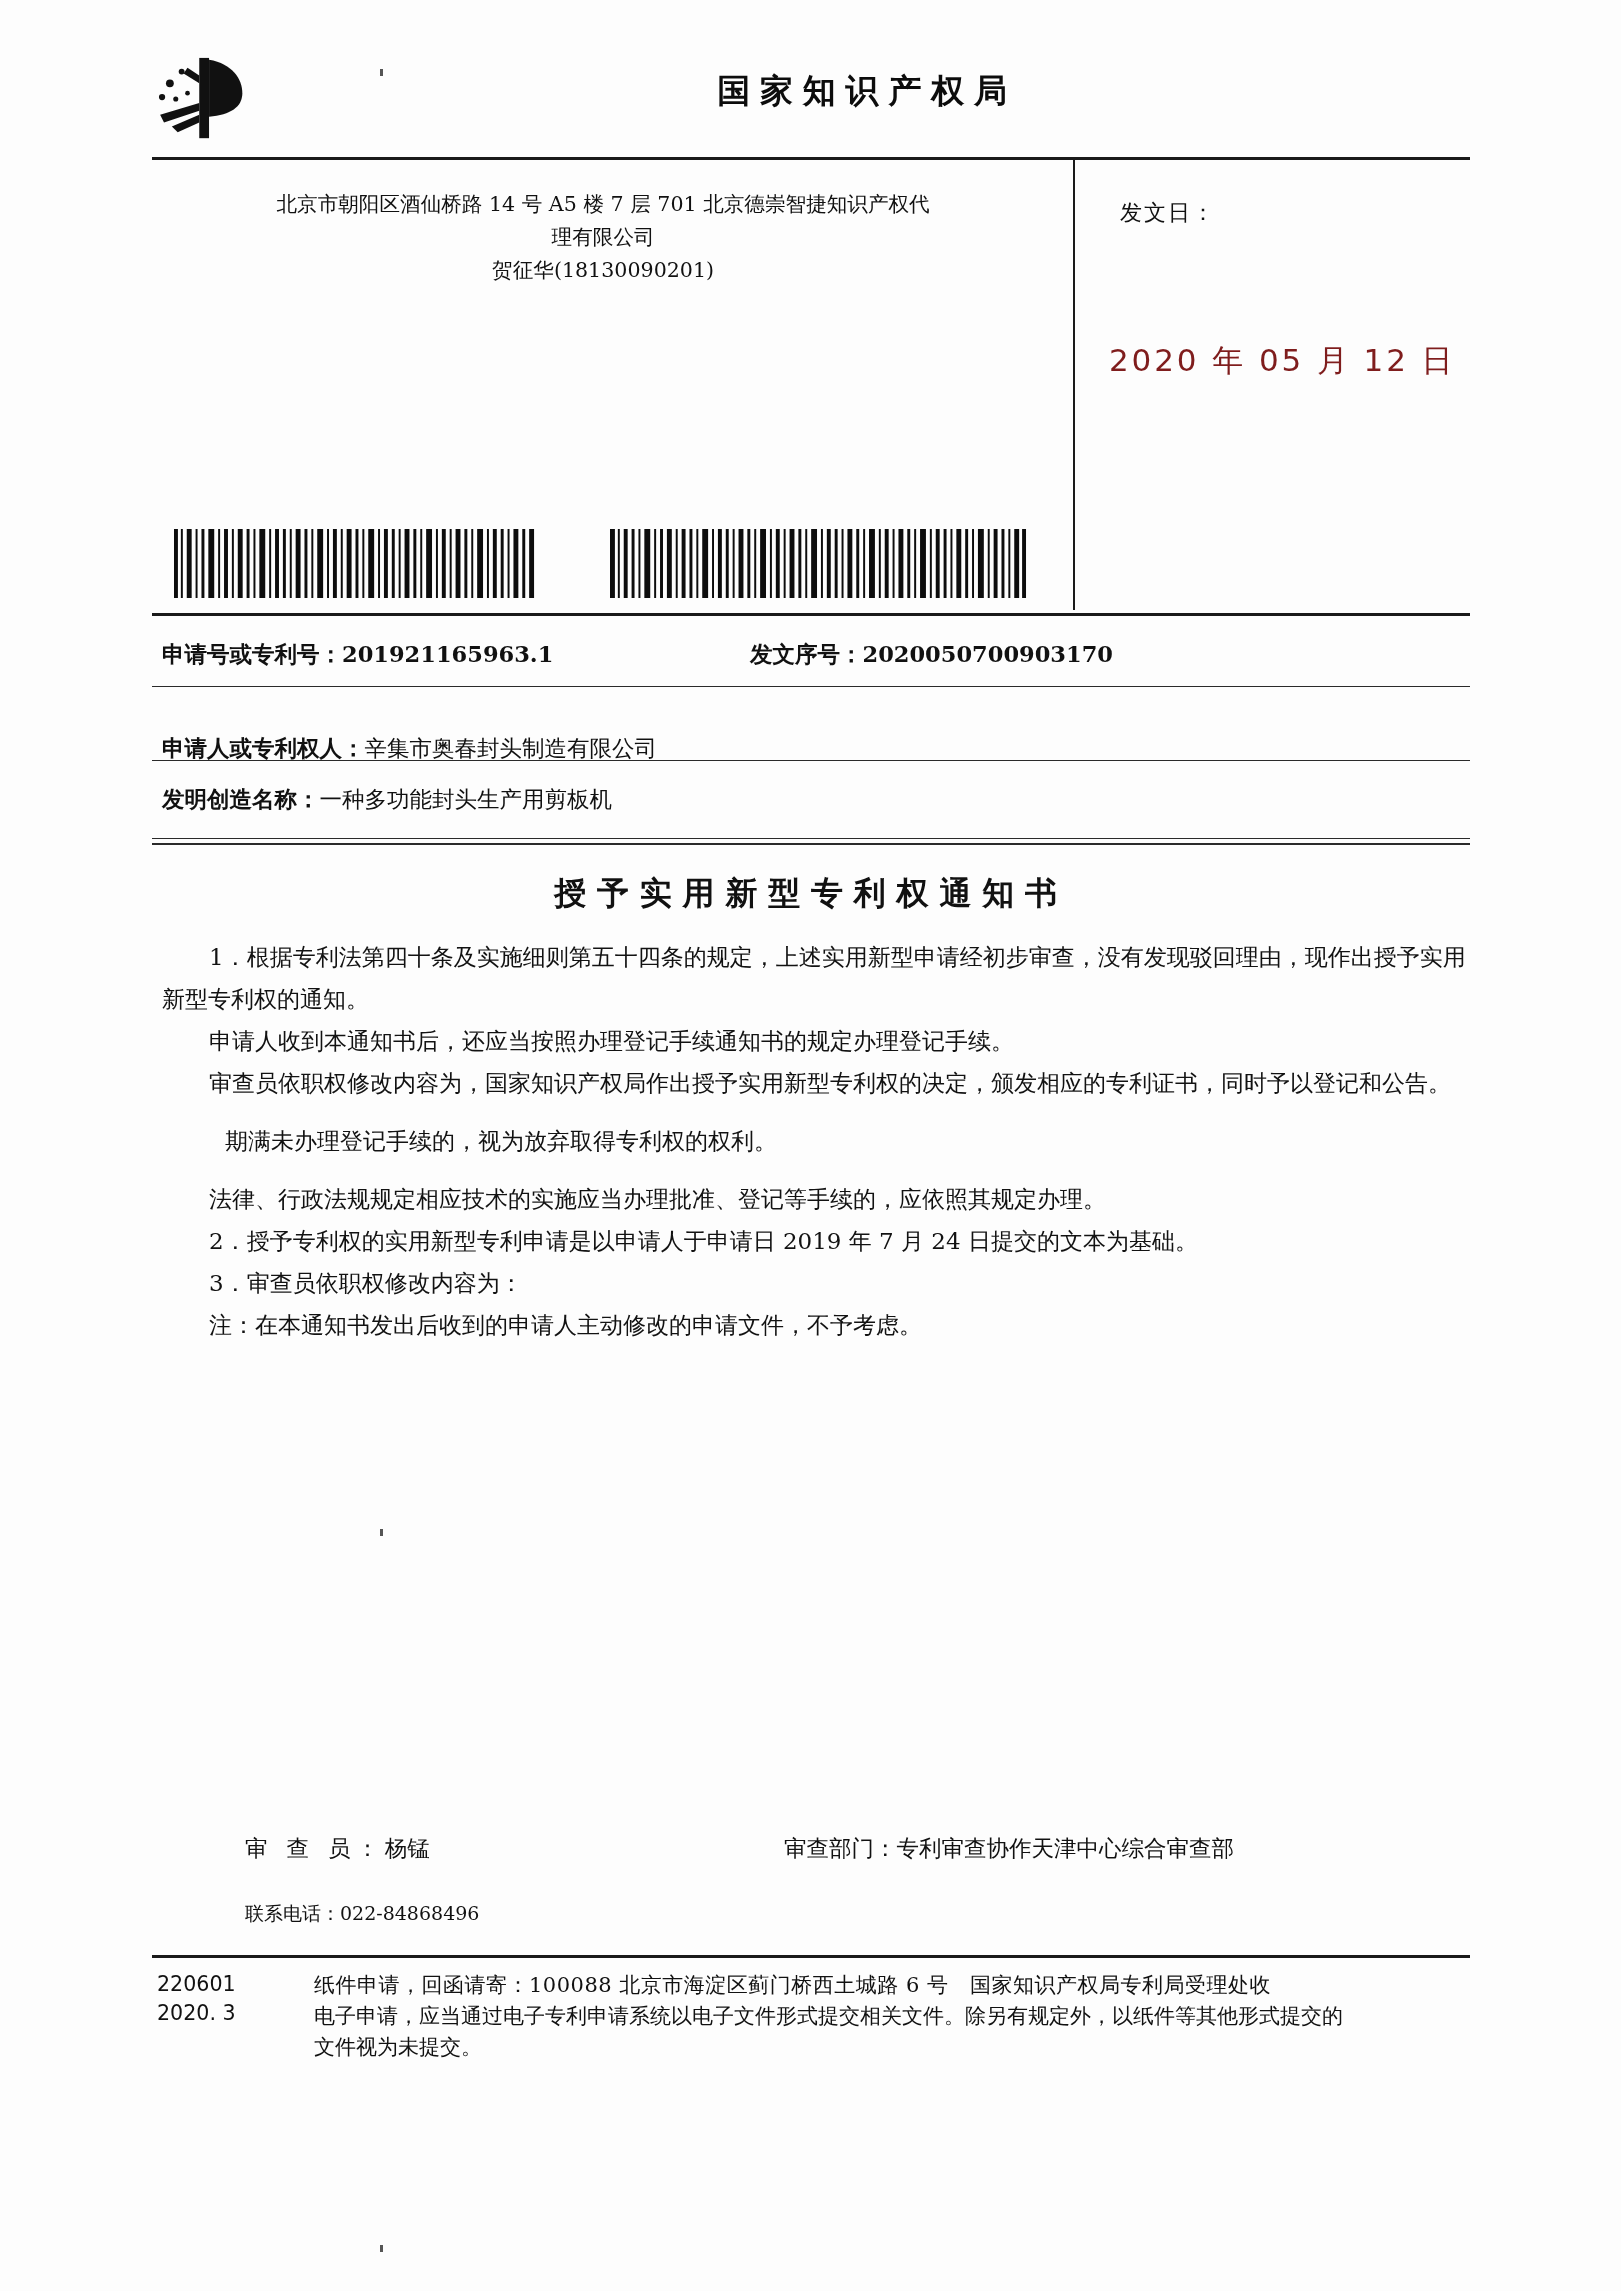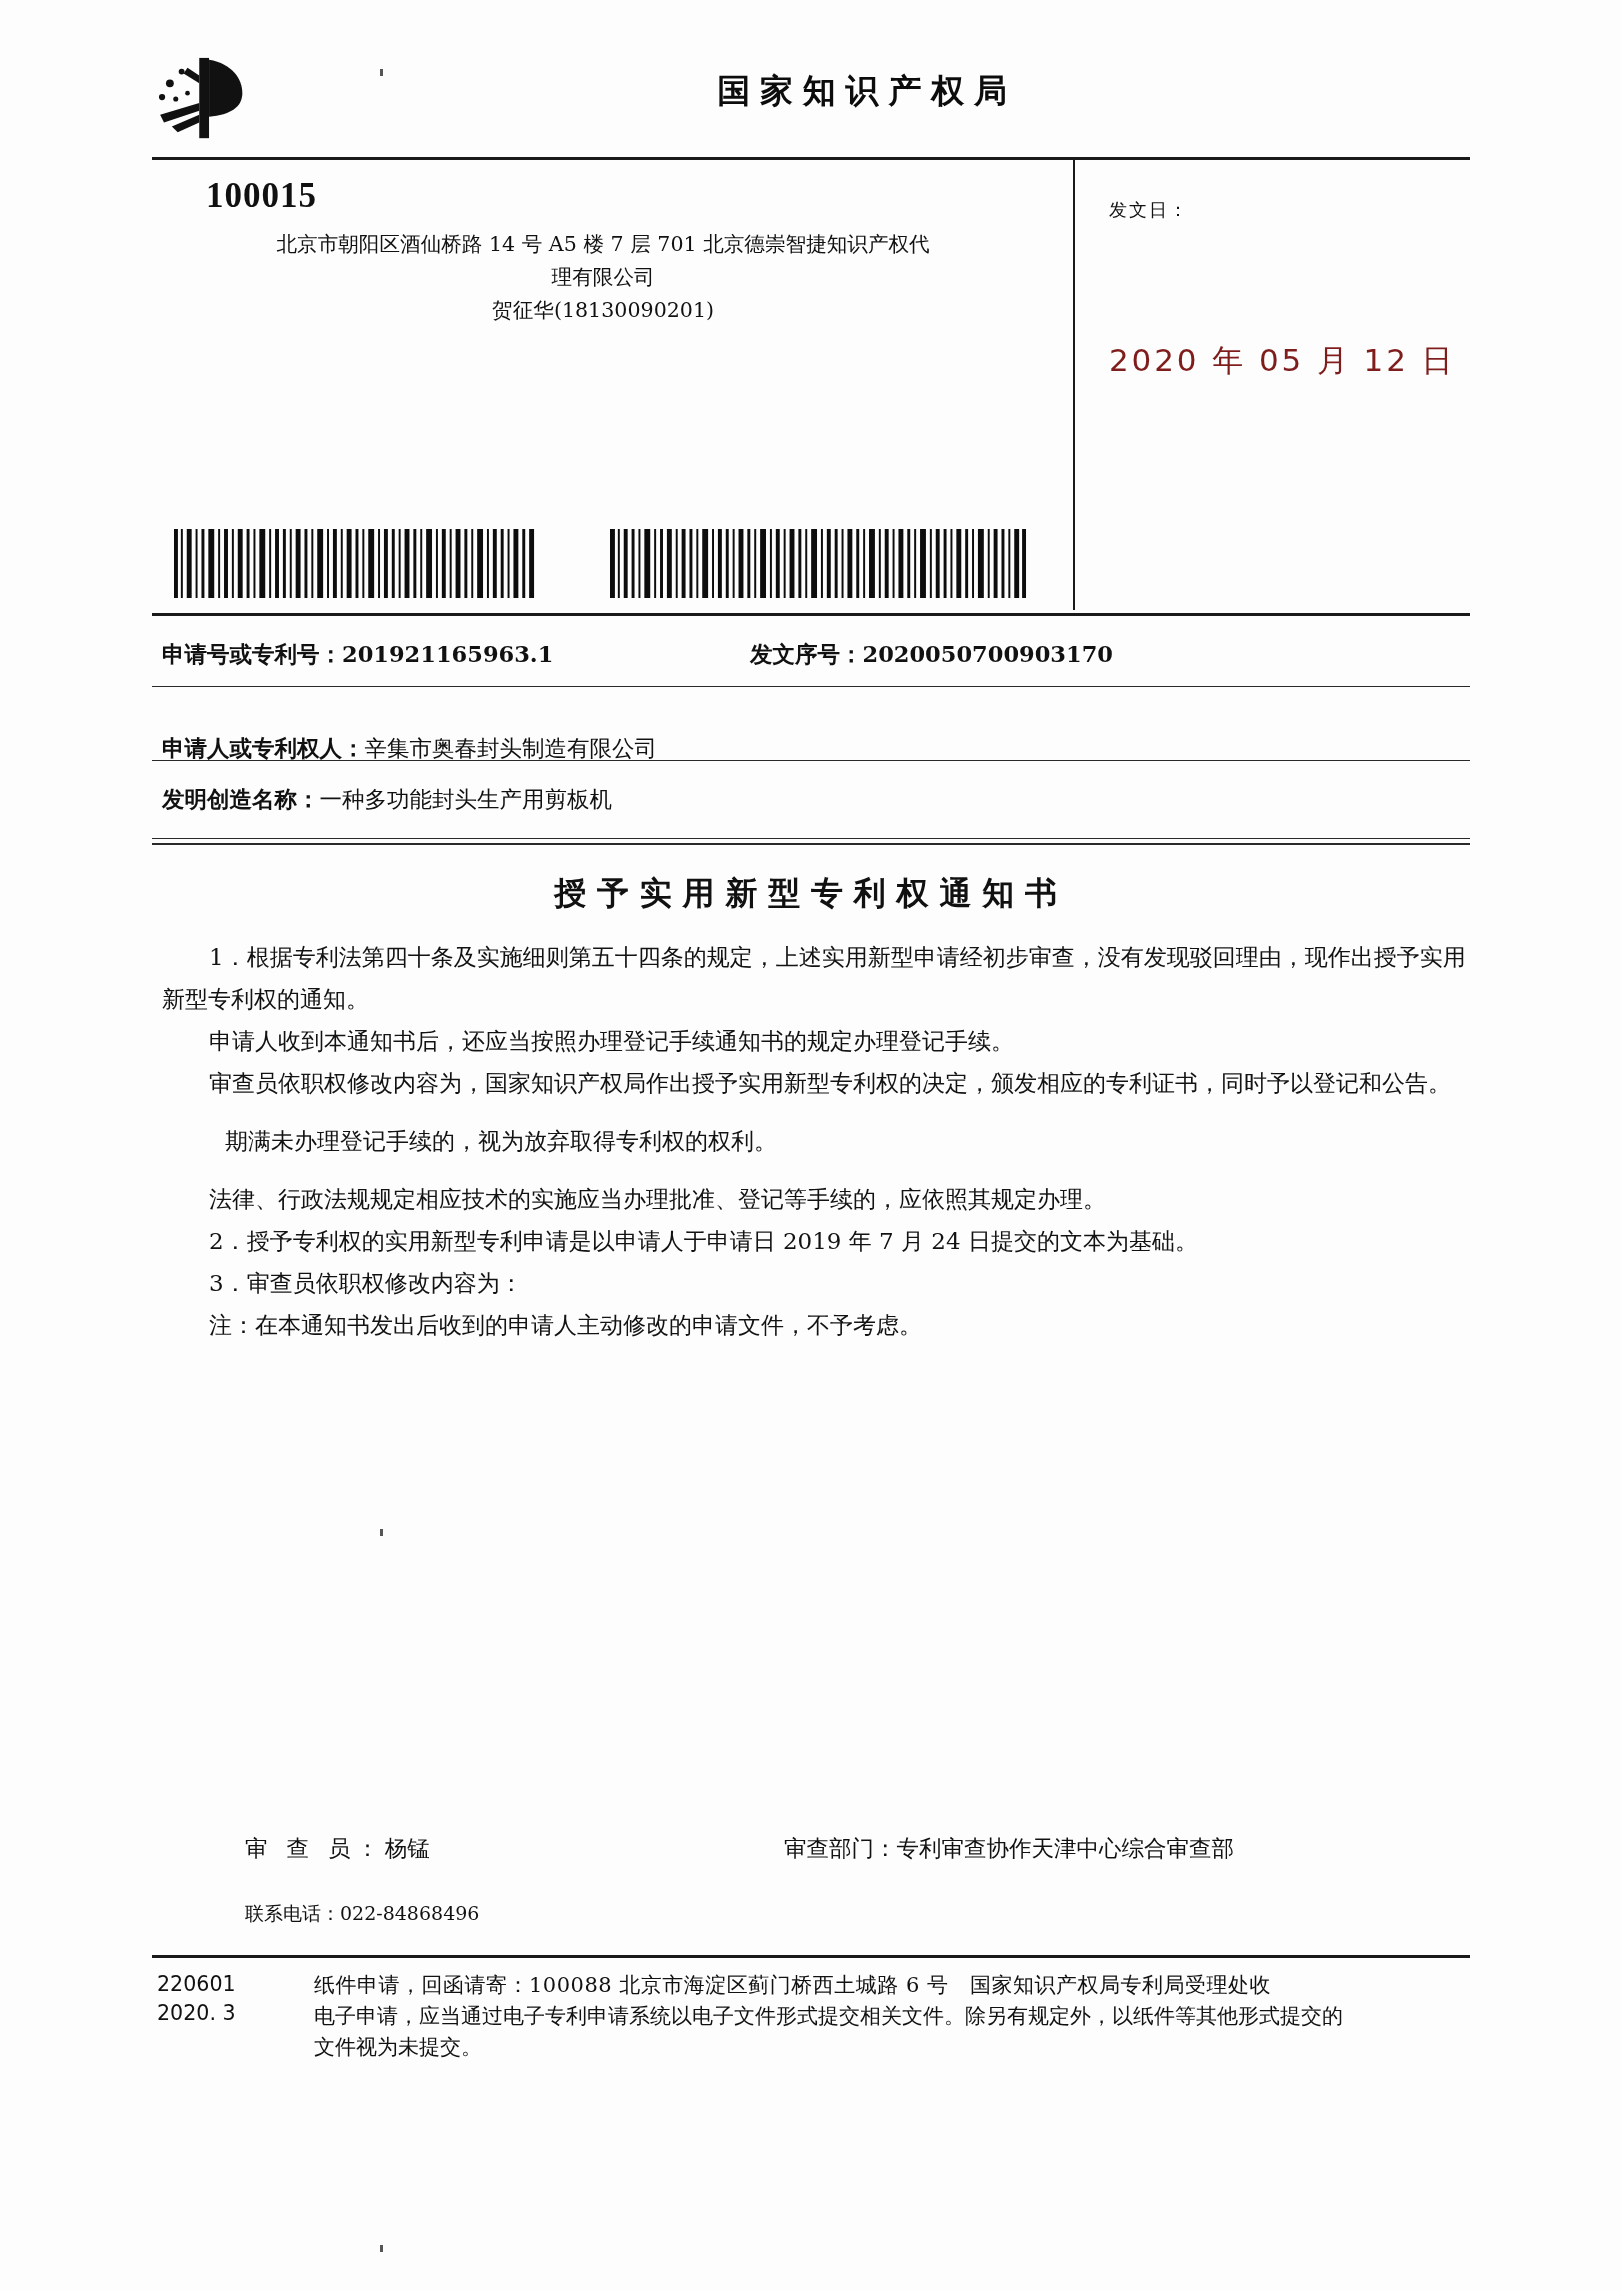--- a/index.html
+++ b/index.html
@@ -90,23 +90,23 @@
   .datebox {
     position: absolute;
     left: 1073px;
     top: 159px;
     width: 397px;
     height: 451px;
     border-left: 2.9px solid #1a1a1a;
   }
   .date-label {
     position: absolute;
-    left: 34px;
+    left: 45px;
     top: 39px;
-    font-size: 18px;
+    font-size: 22px;
     letter-spacing: 2px;
     font-family: Liberation Sans, sans-serif;
   }
   .date-value {
     position: absolute;
     left: 34px;
     top: 181px;
     font-size: 31px;
     letter-spacing: 2.9px;
     font-family: "DejaVu Sans", sans-serif;
@@ -268,21 +268,20 @@
           <path d="M8 62 L48 50 L48 58 L12 70 Z"></path>
           <path d="M20 74 L48 62 L48 70 L26 80 Z"></path>
         </g>
       </svg>
     </div>
     <div class="office-title">国家知识产权局</div>
   </div>
   <div class="rule-top"></div>
 
   <div class="addr-block">
-    <div class="zipcode">100015</div>
     <div class="addr-lines">
       <div>北京市朝阳区酒仙桥路 14 号 A5 楼 7 层 701 北京德崇智捷知识产权代</div>
       <div class="addr-line2">理有限公司</div>
       <div class="addr-line2">贺征华(18130090201)</div>
     </div>
   </div>
 
   <div class="datebox">
     <div class="date-label">发文日：</div>
     <div class="date-value">2020 年 05 月 12 日</div>

